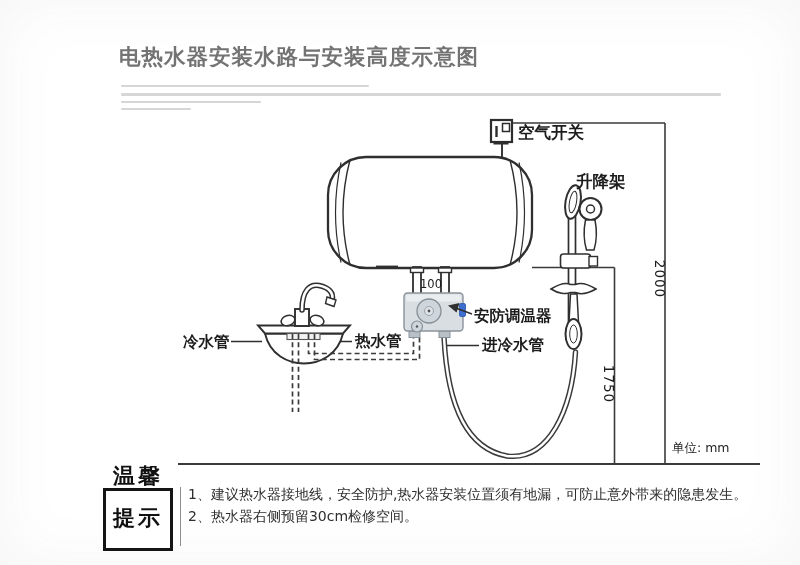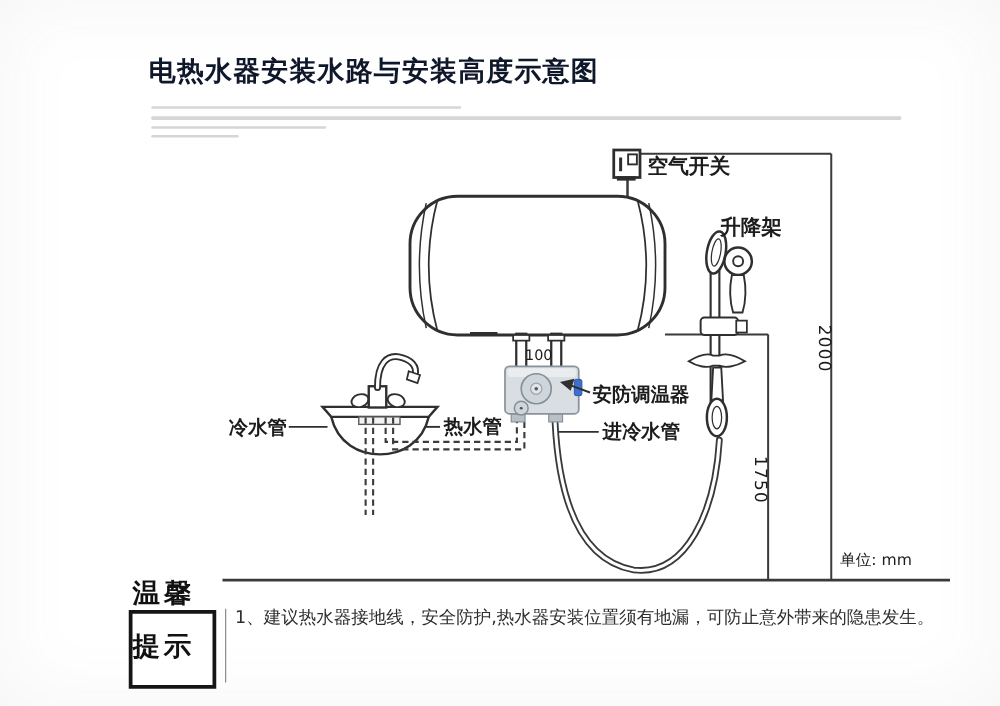--- a/index.html
+++ b/index.html
@@ -5,35 +5,35 @@
   html,body{margin:0;padding:0;}
   body{
     width:800px;height:565px;position:relative;overflow:hidden;
     background:#ffffff;
     font-family:"DejaVu Sans","Liberation Sans",sans-serif;
     box-shadow: inset 0 0 60px rgba(120,120,120,0.07);
   }
   .abs{position:absolute;}
   #page-title{
     left:119px;top:42px;
-    font-size:21.5px;font-weight:800;color:#0f172a;letter-spacing:1px;
+    font-size:21.5px;font-weight:800;color:#737373;letter-spacing:1px;
     white-space:nowrap;
   }
   .sub-line{position:absolute;height:2px;background:#d6d6d6;border-radius:1px;}
   svg text{fill:#1c1c1c;}
   .dlabel{font-size:15.5px;font-weight:bold;}
   .dlabel-lg{font-size:16.5px;font-weight:bold;}
   .dim{font-size:13.5px;font-weight:normal;letter-spacing:1px;}
   .dim-sm{font-size:11.5px;}
   .unit{font-size:12.5px;}
   
   #tips-box{
     left:103px;top:488px;width:64px;height:57px;
     border:3px solid #151515;background:#fff;
-    display:flex;flex-direction:column;align-items:flex-start;justify-content:center;gap:21px;
+    display:flex;flex-direction:column;align-items:center;justify-content:center;gap:21px;
   }
   .tips-badge-line{
     font-size:22px;font-weight:900;color:#111;line-height:21px;letter-spacing:3px;
     transform:scaleY(0.96);white-space:nowrap;
   }
   .tips-micro{height:2px;background:#9a9a9a;margin-top:2px;}
   #tips-divider{left:180px;top:487px;width:1px;height:59px;background:#8f8f8f;}
   #tips-notes{
     left:188px;top:483px;width:600px;color:#2e2e2e;font-size:14px;line-height:22.4px;
   }
@@ -165,13 +165,14 @@
 
 <div class="abs" id="tips-box">
   <div class="tips-badge-line">温馨</div>
   <div class="tips-badge-line">提示</div>
   <div class="tips-micro" style="width:48px;"></div>
   <div class="tips-micro" style="width:36px;"></div>
 </div>
 <div class="abs" id="tips-divider"></div>
 <div class="abs" id="tips-notes">
   <p>1、建议热水器接地线，安全防护,热水器安装位置须有地漏，可防止意外带来的隐患发生。</p>
+  <p>2、热水器右侧预留30cm检修空间。</p>
 </div>
 
 </body></html>

